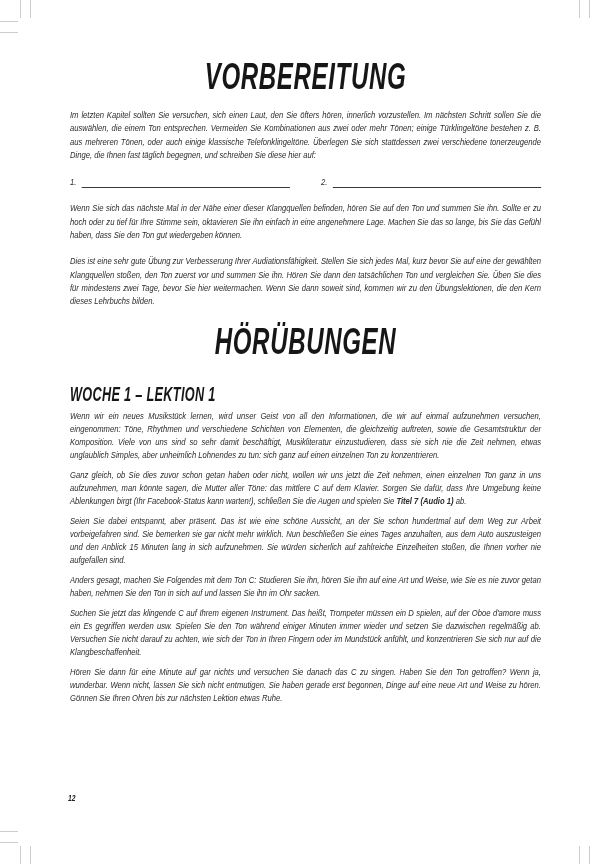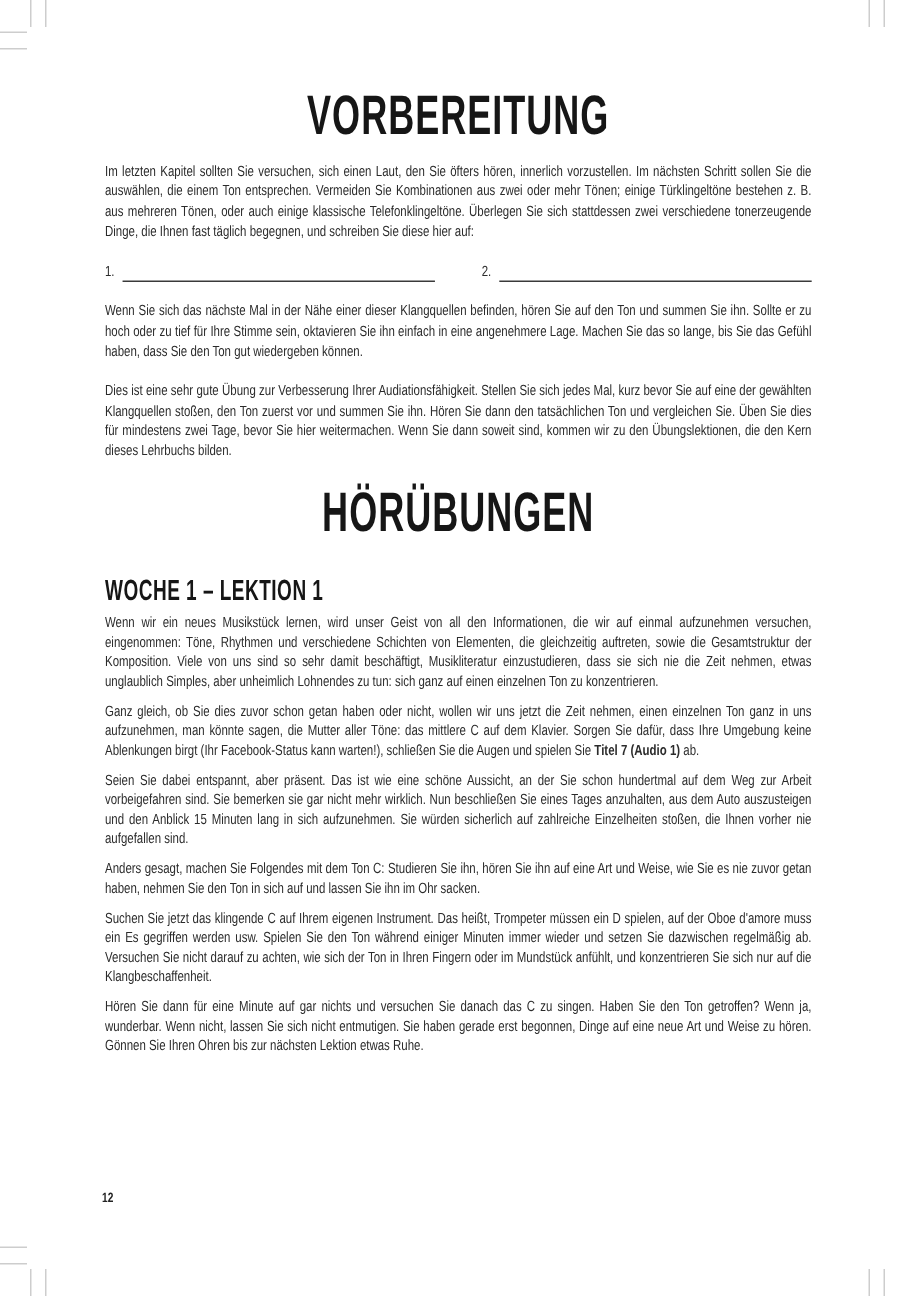--- a/index.html
+++ b/index.html
@@ -6,20 +6,21 @@
   body {
     width: 610px; height: 864px;
     font-family: "Liberation Sans", sans-serif;
     -webkit-font-smoothing: antialiased;
   }
   .sheet {
     position: relative;
     width: 590px; height: 864px;
     background: #ffffff;
     overflow: hidden;
+    font-style: italic;
   }
   
   .crop { position: absolute; background: #cdcdcd; }
   .crop.v { width: 1px; height: 18px; }
   .crop.h { width: 18px; height: 1px; }
 
   .content {
     position: absolute;
     left: 70px; top: 0;
     width: 471px;

